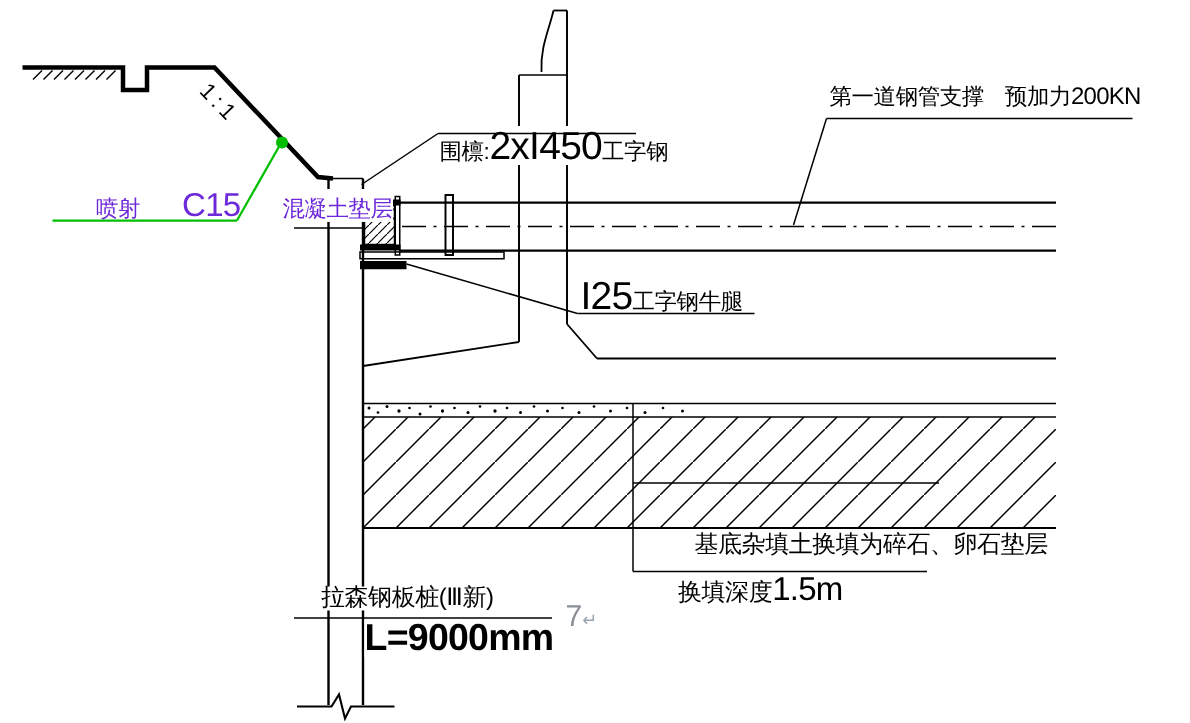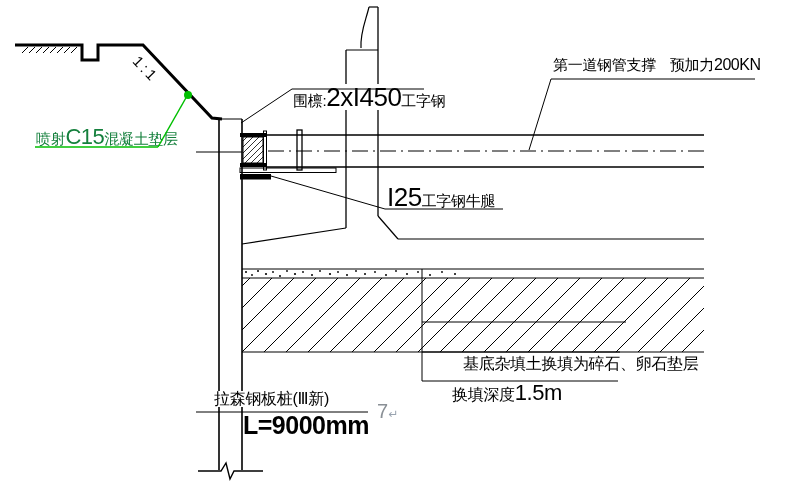--- a/index.html
+++ b/index.html
@@ -8,21 +8,21 @@
   svg{position:absolute;left:0;top:0;}
   .label{position:absolute;white-space:nowrap;font-size:0;line-height:1;background:#fff;z-index:2;}
   .label.nobg{background:transparent;}
   .cn{font-size:15px;letter-spacing:-0.3px;}
   .cn16{font-size:16px;letter-spacing:-0.3px;}
   .lg{font-size:22px;letter-spacing:-0.5px;}
   .lg24{font-size:16px;letter-spacing:-0.5px;}
   .lg25{font-size:25px;letter-spacing:-0.5px;}
   .lg26{font-size:26px;letter-spacing:-0.5px;}
   .gap-left{margin-left:14px;}
-  .green{color:#15803d;}
+  .green{color:#6d28d9;margin-left:28px;}
   .gray{color:#8a9096;font-size:20px;}
   .gray-small{color:#9aa4b0;font-size:12px;}
   #overlay{z-index:3;pointer-events:none;}
   #baseart{z-index:1;}
   .rot{transform:rotate(46deg);transform-origin:left top;}
 </style>
 </head>
 <body>
 
 <div id="stage">

